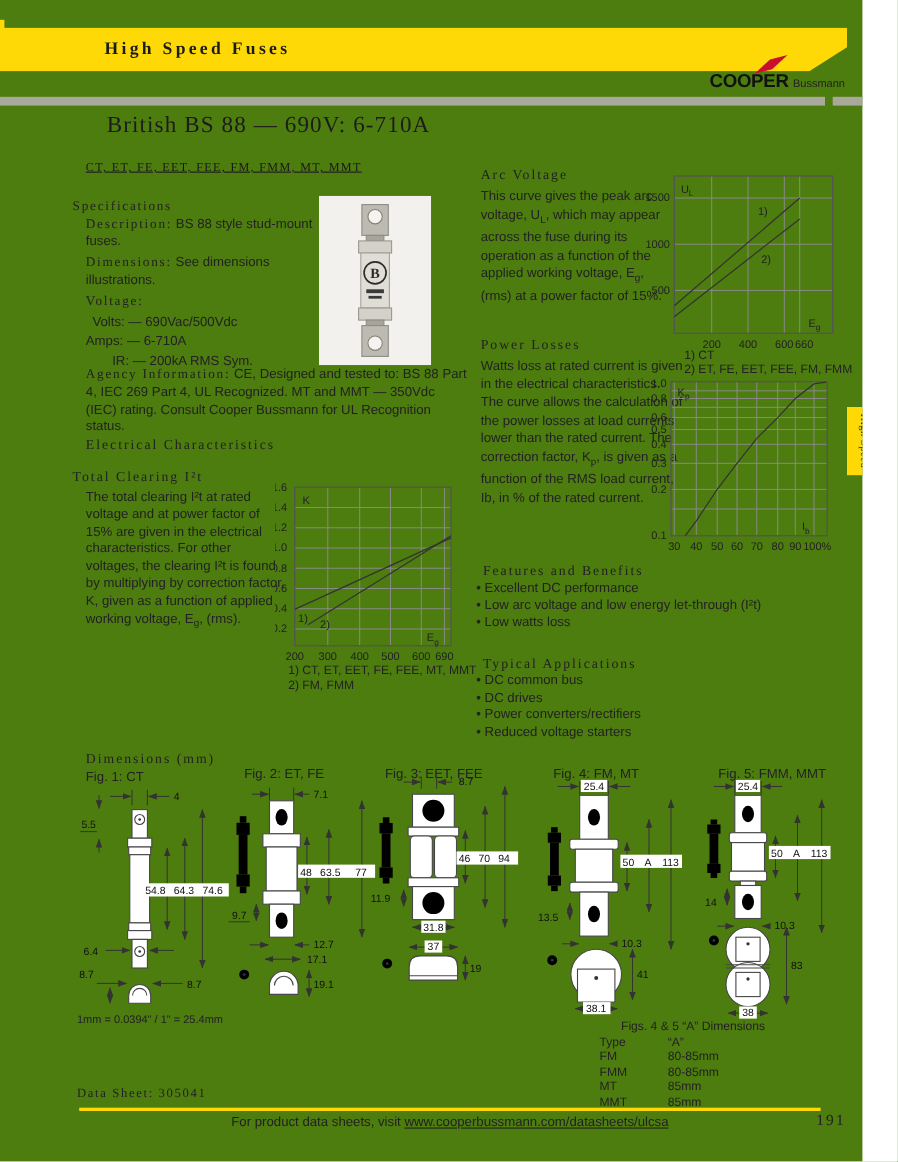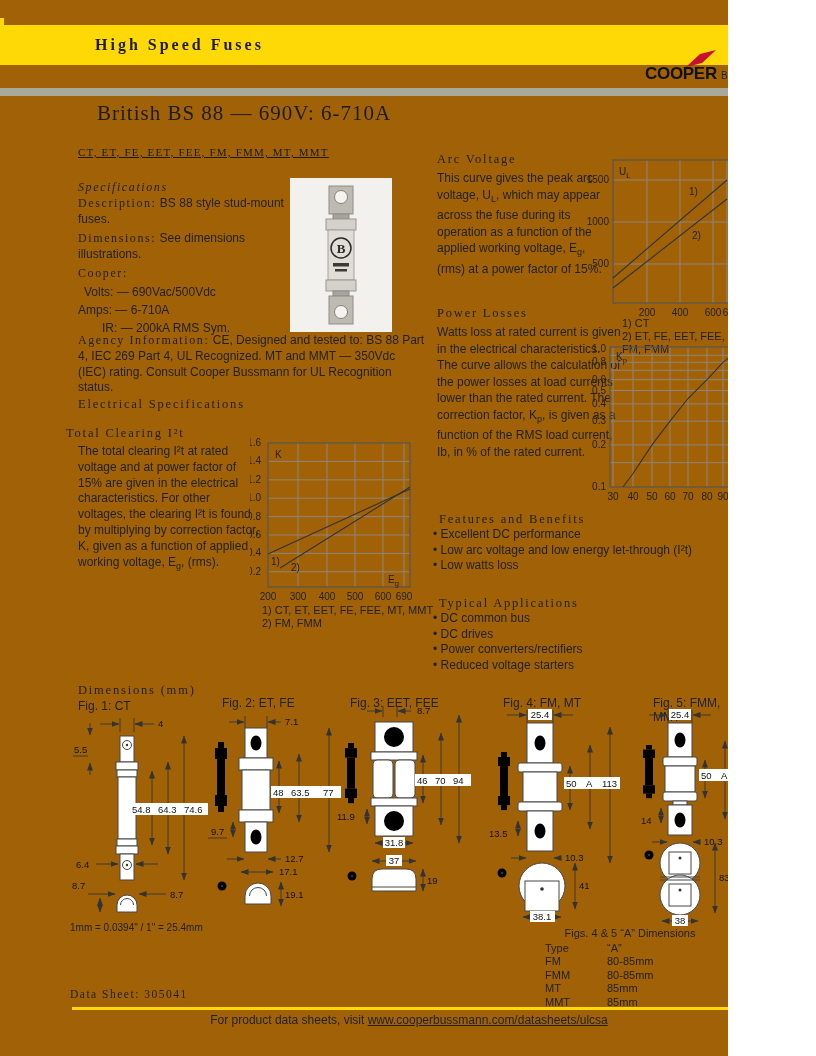--- a/index.html
+++ b/index.html
@@ -1,16 +1,16 @@
 <!DOCTYPE html>
 <html><head>
 <meta charset="utf-8">
 <style>
   html,body{margin:0;padding:0;background:#fff;}
-  .page{position:relative;width:728px;height:1056px;background:#a16207;overflow:hidden;
+  .page{position:relative;width:784px;height:1056px;background:#4d7c0f;overflow:hidden;
         font-family:"Liberation Sans",sans-serif;color:#1a1a1a;}
   .abs{position:absolute;}
   
   .serif{font-family:"Liberation Serif",serif;}
   .sechead{font-family:"Liberation Serif",serif;font-size:12.5px;letter-spacing:1.8px;color:#222;}
   .runin{font-family:"Liberation Serif",serif;font-size:12px;letter-spacing:1.6px;color:#222;}
   .body-txt{font-size:12px;line-height:15.8px;color:#222;}
   sub{font-size:9px;}
   
   .yellow-band{background:#FFD905;}
@@ -95,31 +95,31 @@
     <span class="logo-bussmann">Bussmann</span>
   </div>
 
   <div class="abs gray-bar" style="left:0;top:88px;width:750px;height:8px;"></div>
   <div class="abs gray-bar" style="left:757px;top:88px;width:59px;height:8px;"></div>
 
   <div class="abs doc-title" style="left:97px;top:101px;">British BS 88 — 690V: 6-710A</div>
 
   <div class="abs serif" style="left:78px;top:146px;font-size:11px;letter-spacing:1.2px;text-decoration:underline;">CT, ET, FE, EET, FEE, FM, FMM, MT, MMT</div>
 
-  <div class="abs runin" style="left:78px;top:180px;font-style:italic;">Specifications</div>
+  <div class="abs runin" style="left:66px;top:180px;">Specifications</div>
 
   <div class="abs body-txt" style="left:78px;top:196px;width:212px;">
     <span class="runin">Description:</span><span> BS 88 style stud-mount fuses.</span>
   </div>
 
   <div class="abs body-txt" style="left:78px;top:231px;width:212px;">
     <span class="runin">Dimensions:</span><span> See dimensions illustrations.</span>
   </div>
 
-  <div class="abs runin" style="left:78px;top:266px;">Cooper:</div>
+  <div class="abs runin" style="left:78px;top:266px;">Voltage:</div>
   <div class="abs body-txt" style="left:84px;top:285px;">Volts: — 690Vac/500Vdc</div>
   <div class="abs body-txt" style="left:78px;top:303px;">Amps: — 6-710A</div>
   <div class="abs body-txt" style="left:102px;top:321px;">IR: — 200kA RMS Sym.</div>
 
   <svg class="abs" style="left:290px;top:178px;" width="102" height="154" viewBox="0 0 102 154">
     <rect x="0" y="0" width="102" height="154" fill="#f2f1ee" stroke="none"></rect>
     <rect x="39" y="8" width="24" height="28" fill="#bdbab2" stroke="#8f8c84"></rect>
     <circle cx="51" cy="19" r="6.5" fill="#f4f3f0" stroke="#85827a"></circle>
     <rect x="43" y="36" width="16" height="5" fill="#a7a49c" stroke="#8f8c84"></rect>
     <rect x="36" y="41" width="30" height="11" fill="#d4d1ca" stroke="#9a978f"></rect>
@@ -131,21 +131,21 @@
     <rect x="36" y="102" width="30" height="11" fill="#d4d1ca" stroke="#9a978f"></rect>
     <rect x="43" y="113" width="16" height="5" fill="#a7a49c" stroke="#8f8c84"></rect>
     <rect x="39" y="118" width="24" height="28" fill="#bdbab2" stroke="#8f8c84"></rect>
     <circle cx="51" cy="134" r="6.5" fill="#f4f3f0" stroke="#85827a"></circle>
   </svg>
 
   <div class="abs body-txt" style="left:78px;top:333px;width:348px;">
     <span class="runin">Agency Information:</span><span> CE, Designed and tested to: BS 88 Part 4, IEC 269 Part 4, UL Recognized. MT and MMT — 350Vdc (IEC) rating. Consult Cooper Bussmann for UL Recognition status.</span>
   </div>
 
-  <div class="abs sechead" style="left:78px;top:397px;">Electrical Specifications</div>
+  <div class="abs sechead" style="left:78px;top:397px;">Electrical Characteristics</div>
   <div class="abs sechead" style="left:66px;top:426px;">Total Clearing I²t</div>
 
   <div class="abs body-txt" style="left:78px;top:444px;width:182px;">
     <span>The total clearing I²t at rated voltage and at power factor of 15% are given in the electrical characteristics. For other voltages, the clearing I²t is found by multiplying by correction factor, K, given as a function of applied working voltage, E</span><sub>g</sub><span>, (rms).</span>
   </div>
 
   <svg class="abs chart-svg" style="left:250px;top:435px;" width="170" height="170" viewBox="0 0 170 170">
     <line class="grid" x1="18" y1="26.4" x2="160" y2="26.4"></line>
     <line class="grid" x1="18" y1="44.8" x2="160" y2="44.8"></line>
     <line class="grid" x1="18" y1="63.2" x2="160" y2="63.2"></line>

